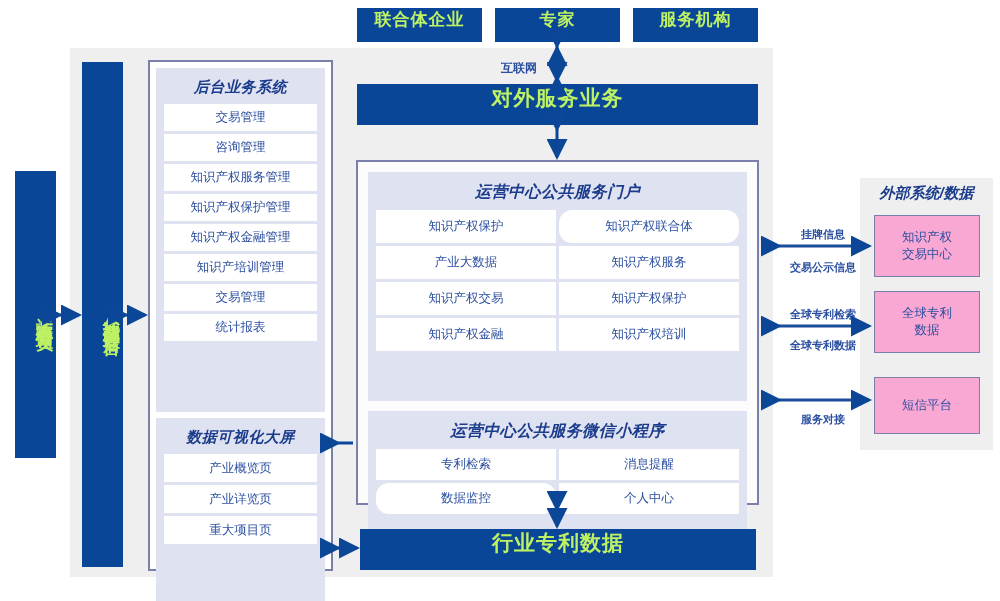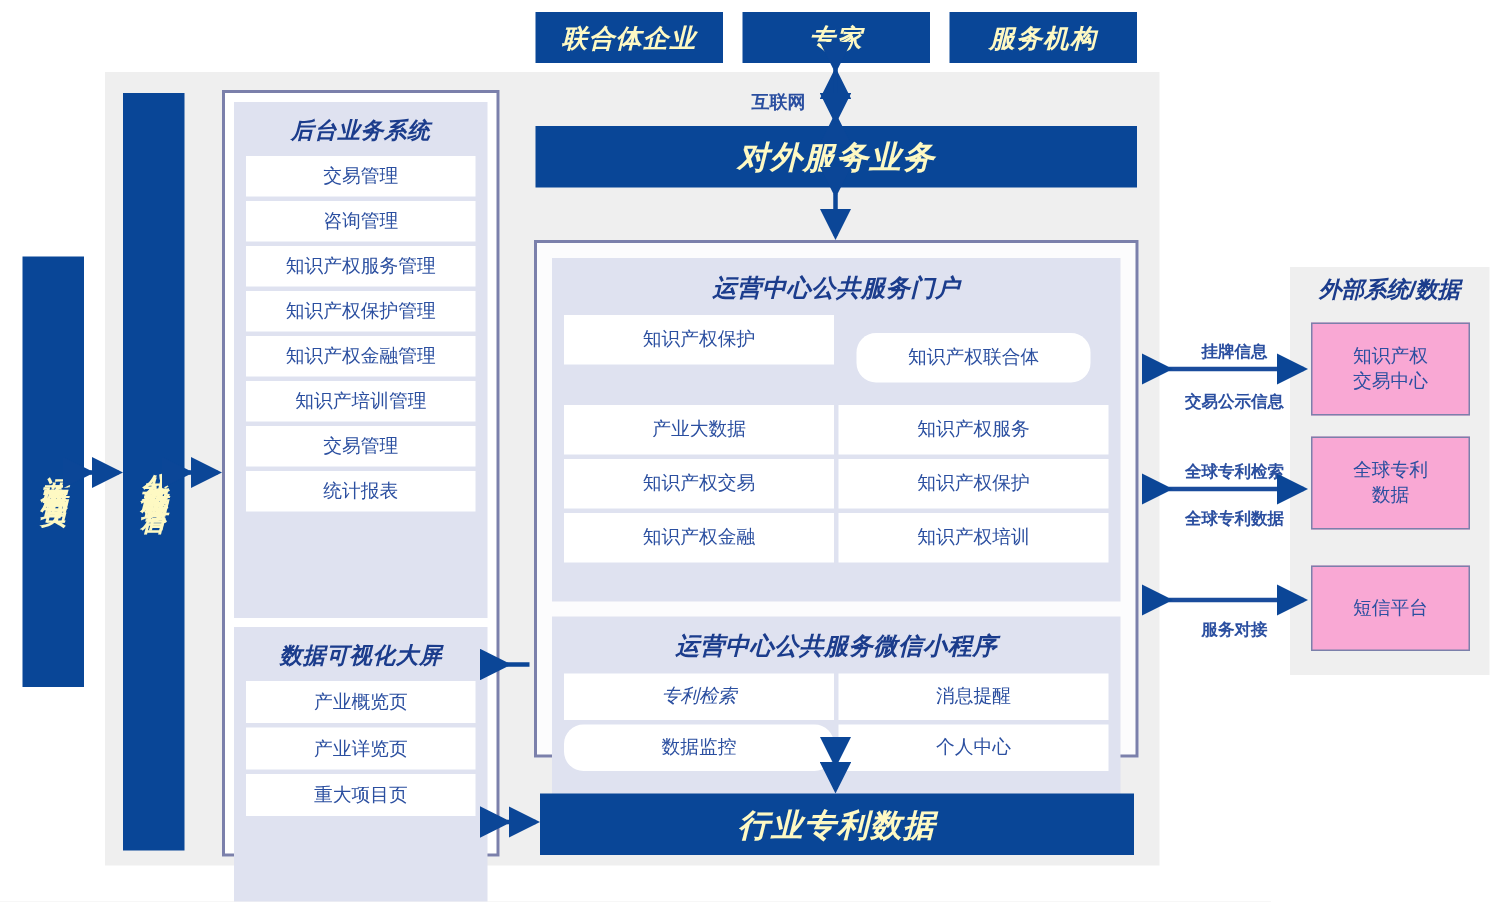--- a/index.html
+++ b/index.html
@@ -5,23 +5,23 @@
   html,body{margin:0;padding:0;}
   body{
     width:1000px;height:601px;background:#ffffff;
     font-family:"Liberation Sans","DejaVu Sans",sans-serif;
     position:relative;overflow:hidden;
   }
   .abs{position:absolute;box-sizing:border-box;}
 
   
   .bluebox{
-    background:#094697;color:#fef9c3;
-    display:flex;align-items:center;justify-content:center;
-    font-weight:bold;font-style:italic;letter-spacing:1px;
+    background:#094697;color:#bef264;
+    display:flex;justify-content:center;
+    font-weight:bold;letter-spacing:1px;
     text-align:center;
   }
   .bluebox.vert{
     writing-mode:vertical-rl;text-orientation:upright;
     letter-spacing:3px;
   }
 
   
   #main-container{
     left:70px;top:48px;width:703px;height:529px;background:#efefef;
@@ -126,34 +126,34 @@
   </div>
 
 </div>
 
 <div class="abs" id="center-container">
 
   <div class="group" style="margin:10px;height:200px;">
     <div class="group-title" style="font-size:16px;">运营中心公共服务门户</div>
     <div class="grid2">
       <div class="cell" style="height:33px;margin:0;">知识产权保护</div>
-      <div class="cell" style="height:33px;margin:12px;border-radius:13px;">知识产权联合体</div>
+      <div class="cell" style="height:33px;margin:0;border-radius:13px;">知识产权联合体</div>
       <div class="cell" style="height:33px;margin:0;">产业大数据</div>
       <div class="cell" style="height:33px;margin:0;">知识产权服务</div>
       <div class="cell" style="height:33px;margin:0;">知识产权交易</div>
       <div class="cell" style="height:33px;margin:0;">知识产权保护</div>
       <div class="cell" style="height:33px;margin:0;">知识产权金融</div>
       <div class="cell" style="height:33px;margin:0;">知识产权培训</div>
     </div>
   </div>
 
   <div class="group" style="margin:10px;height:106px;">
     <div class="group-title" style="font-size:16px;">运营中心公共服务微信小程序</div>
     <div class="grid2">
-      <div class="cell" style="height:31px;margin:0;font-style:italic;">专利检索</div>
+      <div class="cell" style="height:31px;margin:0;">专利检索</div>
       <div class="cell" style="height:31px;margin:0;">消息提醒</div>
       <div class="cell" style="height:31px;margin:0;border-radius:13px;">数据监控</div>
       <div class="cell" style="height:31px;margin:0;">个人中心</div>
     </div>
   </div>
 
 </div>
 
 <div class="abs bluebox" style="left:360px;top:529px;width:396px;height:41px;font-size:21px;">
   <span>行业专利数据</span>

